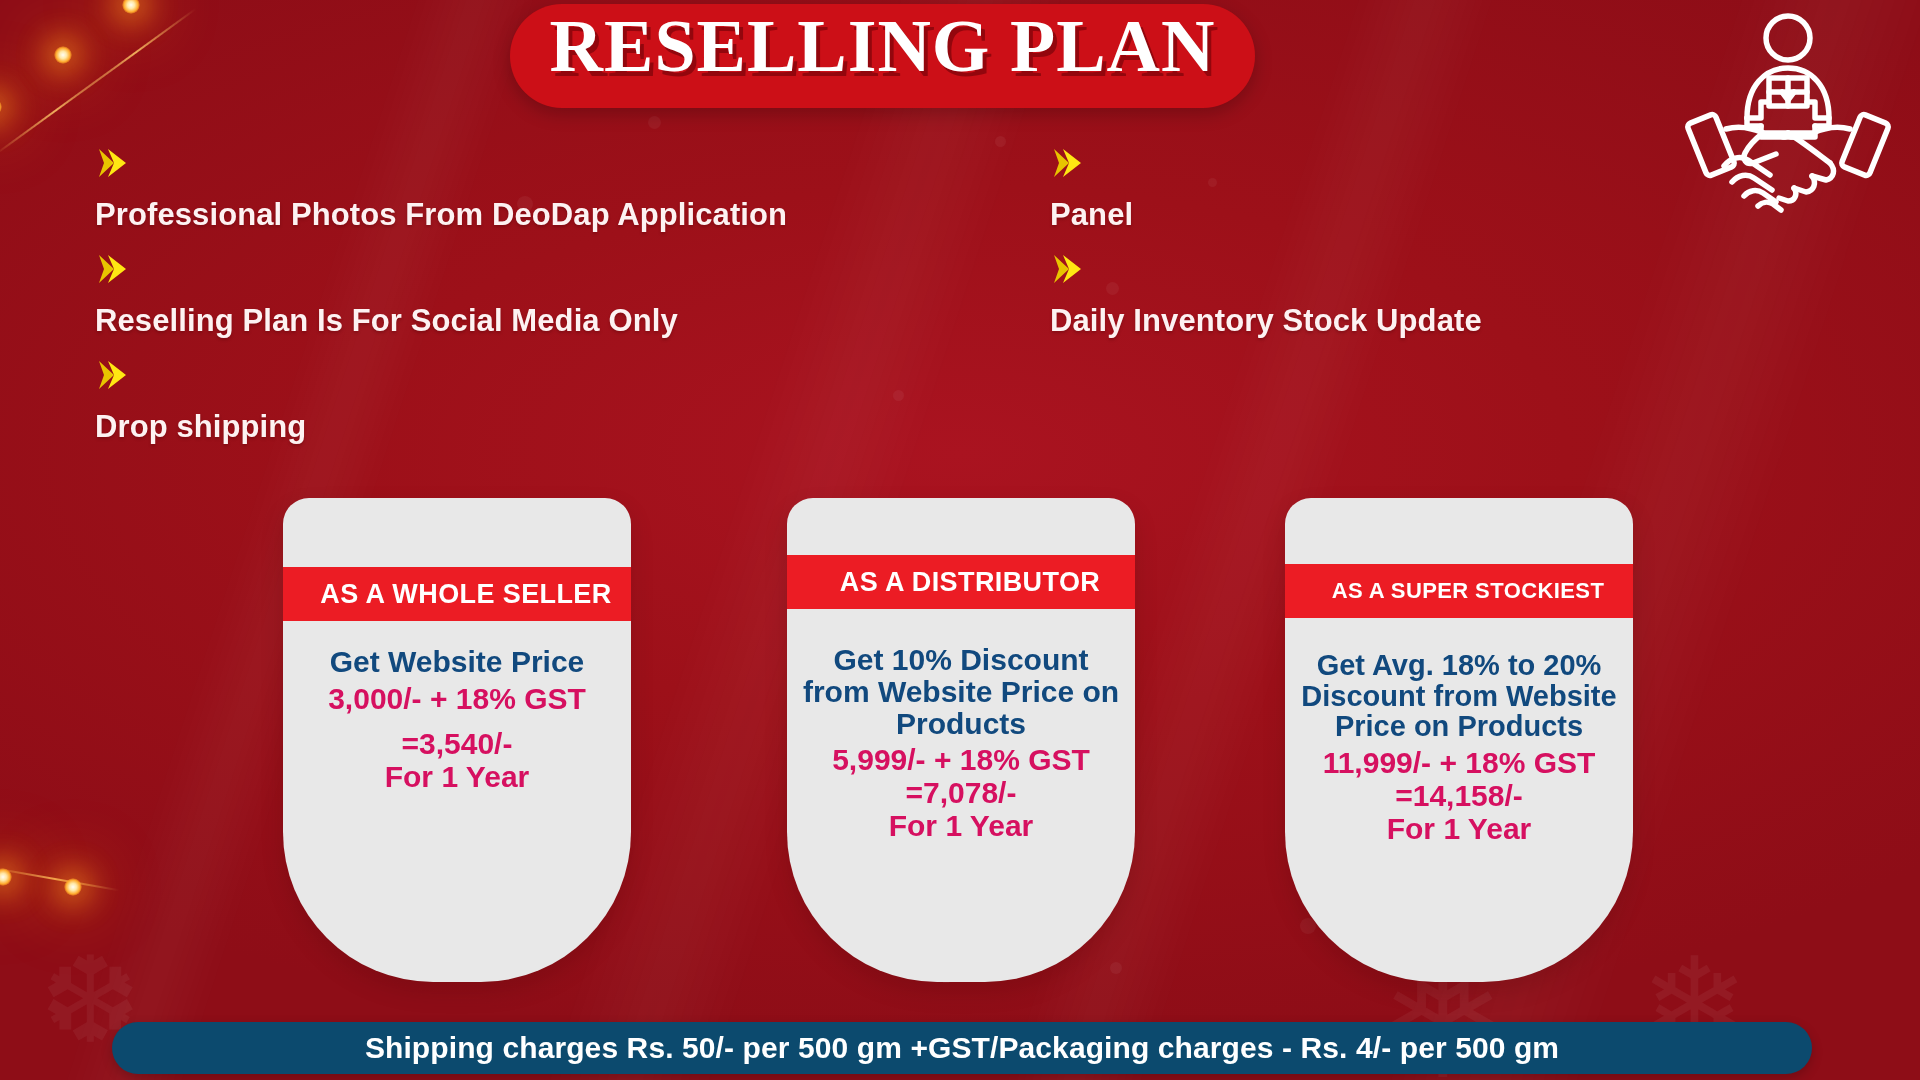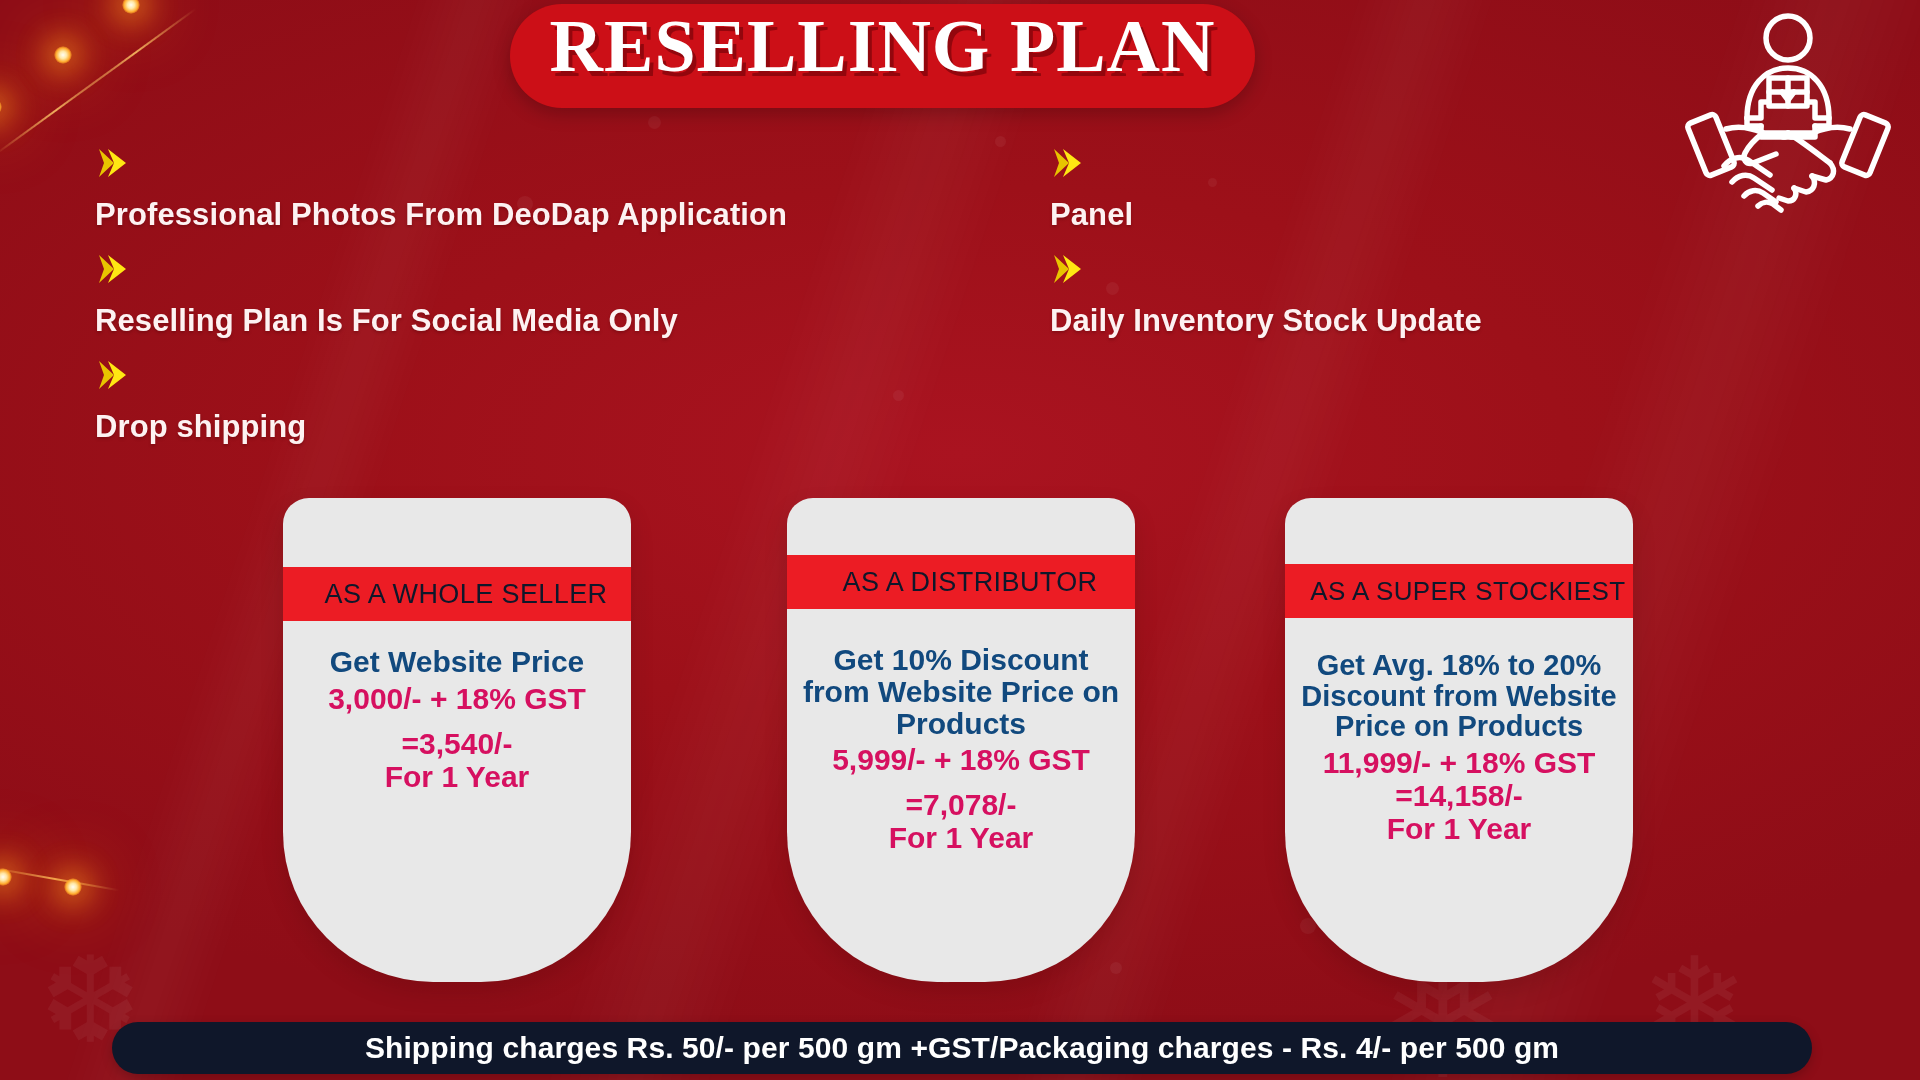--- a/index.html
+++ b/index.html
@@ -109,41 +109,41 @@
     position:absolute; left:0; top:0; width:24px; height:54px;
     background:#a10e16;
     clip-path:polygon(0 0,100% 10%,100% 90%,0 100%);
   }
   .ribbon {
     position:absolute; left:18px; top:0; width:374px; height:54px;
     background:#ec1c24;
     display:flex; align-items:center; justify-content:center;
   }
   .ribbonText {
-    color:#0f172a; font-weight:normal;
+    color:#ffffff; font-weight:bold;
     font-size:27px; letter-spacing:.4px; white-space:nowrap;
   }
   .cardBody {
     position:absolute; left:0; right:0;
     text-align:center; padding:0 10px;
   }
   .headline {
     color:#11497e; font-weight:bold;
     font-size:30px; line-height:1.06;
   }
   .price {
     color:#d61060; font-weight:bold;
     font-size:30px; line-height:1.1;
     margin-top:4px;
   }
 
   
   #bottomBar {
     position:absolute; left:112px; top:1022px; width:1700px; height:52px;
-    background:#0f172a;
+    background:#0c4a6e;
     border-radius:26px;
     display:flex; align-items:center; justify-content:center;
     box-shadow:0 4px 12px rgba(0,0,0,.2);
   }
   #bottomText {
     color:#ffffff; font-weight:bold; font-size:30px;
     white-space:nowrap; letter-spacing:.1px;
   }
 </style>
 </head>
@@ -291,30 +291,30 @@
   <div class="card" style="left:787px;height:484px;">
     <div class="ribbonWrap" style="top:57px;">
       <div class="ribbonFold"></div>
       <div class="ribbon">
         <span class="ribbonText">AS A DISTRIBUTOR</span>
       </div>
     </div>
     <div class="cardBody" style="top:146px;">
       <div class="headline">Get 10% Discount from Website Price on Products</div>
       <div class="price">5,999/- + 18% GST</div>
-      <div class="price" style="margin-top:12px;">=7,078/-</div>
+      <div class="price" style="margin-top:0;">=7,078/-</div>
       <div class="price" style="margin-top:0;">For 1 Year</div>
     </div>
   </div>
 
   <div class="card" style="left:1285px;height:484px;">
     <div class="ribbonWrap" style="top:66px;">
       <div class="ribbonFold"></div>
       <div class="ribbon">
-        <span class="ribbonText" style="font-size:26px;">AS A SUPER STOCKIEST</span>
+        <span class="ribbonText" style="font-size:22px;">AS A SUPER STOCKIEST</span>
       </div>
     </div>
     <div class="cardBody" style="top:140px;">
       <div class="headline" style="font-size:29px;margin-top:12px;">Get Avg. 18% to 20% Discount from Website Price on Products</div>
       <div class="price">11,999/- + 18% GST</div>
       <div class="price" style="margin-top:0;">=14,158/-</div>
       <div class="price" style="margin-top:0;">For 1 Year</div>
     </div>
   </div>
 </div>

